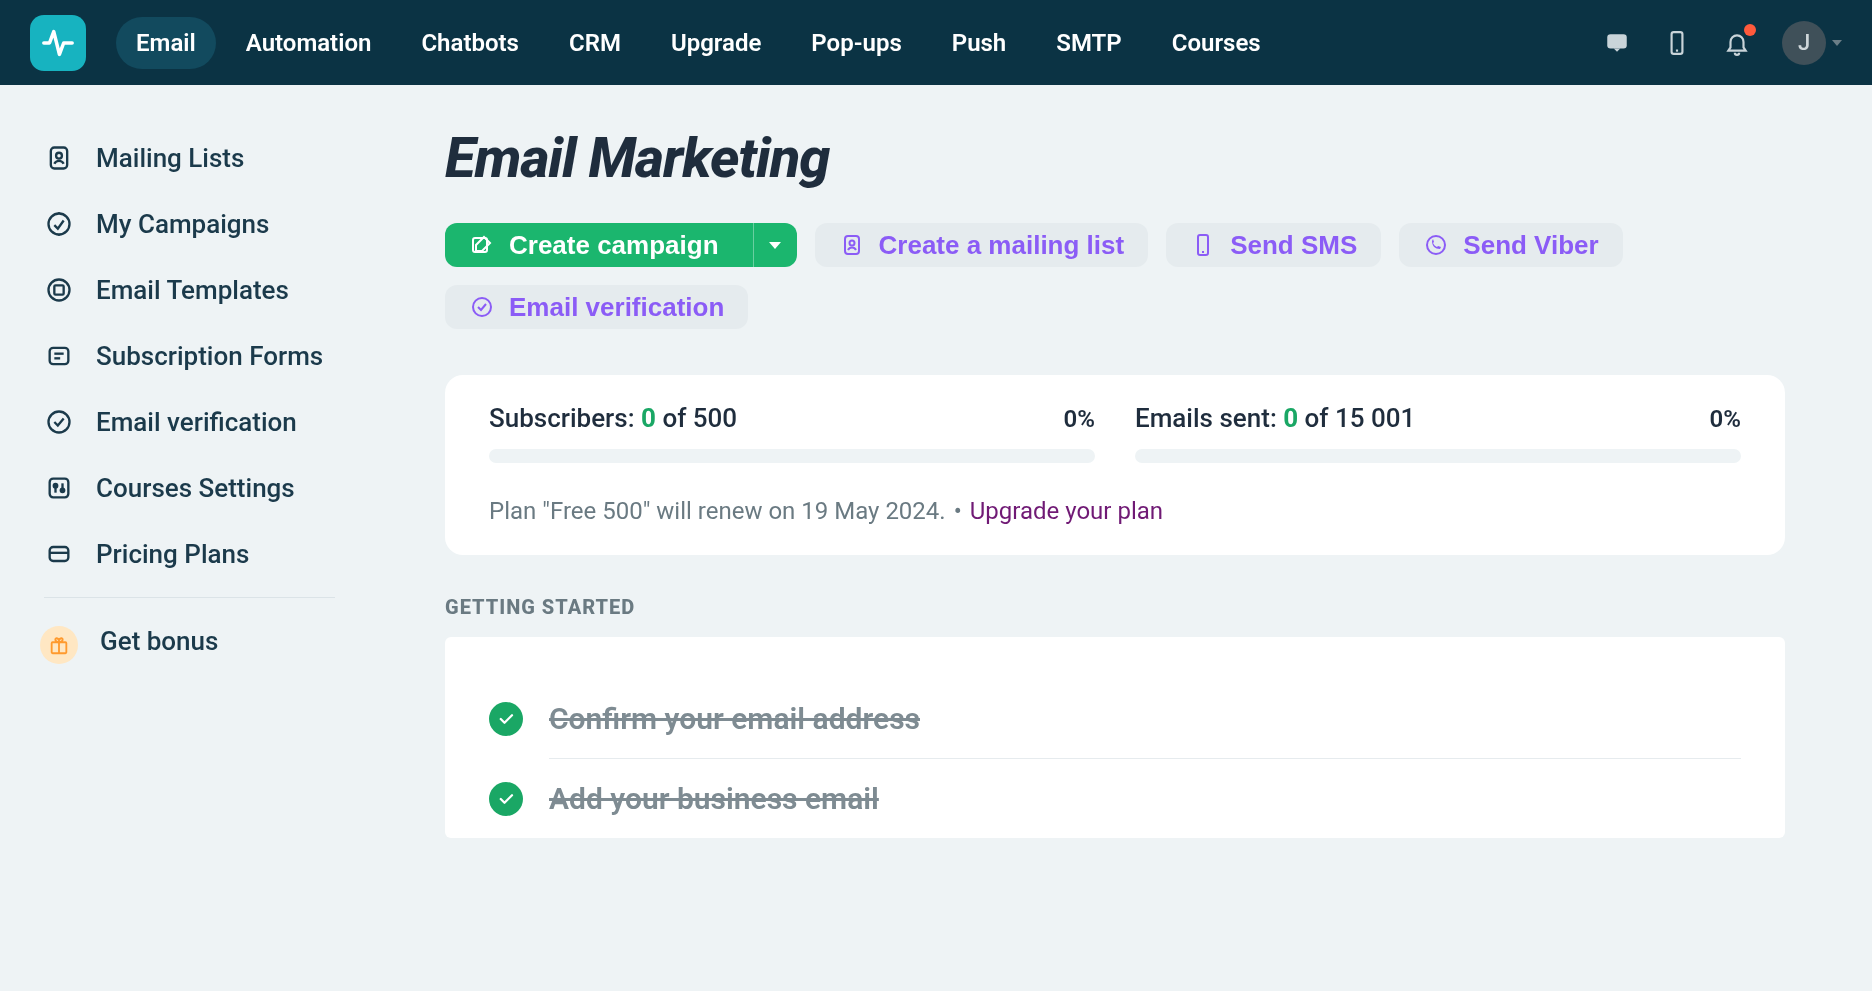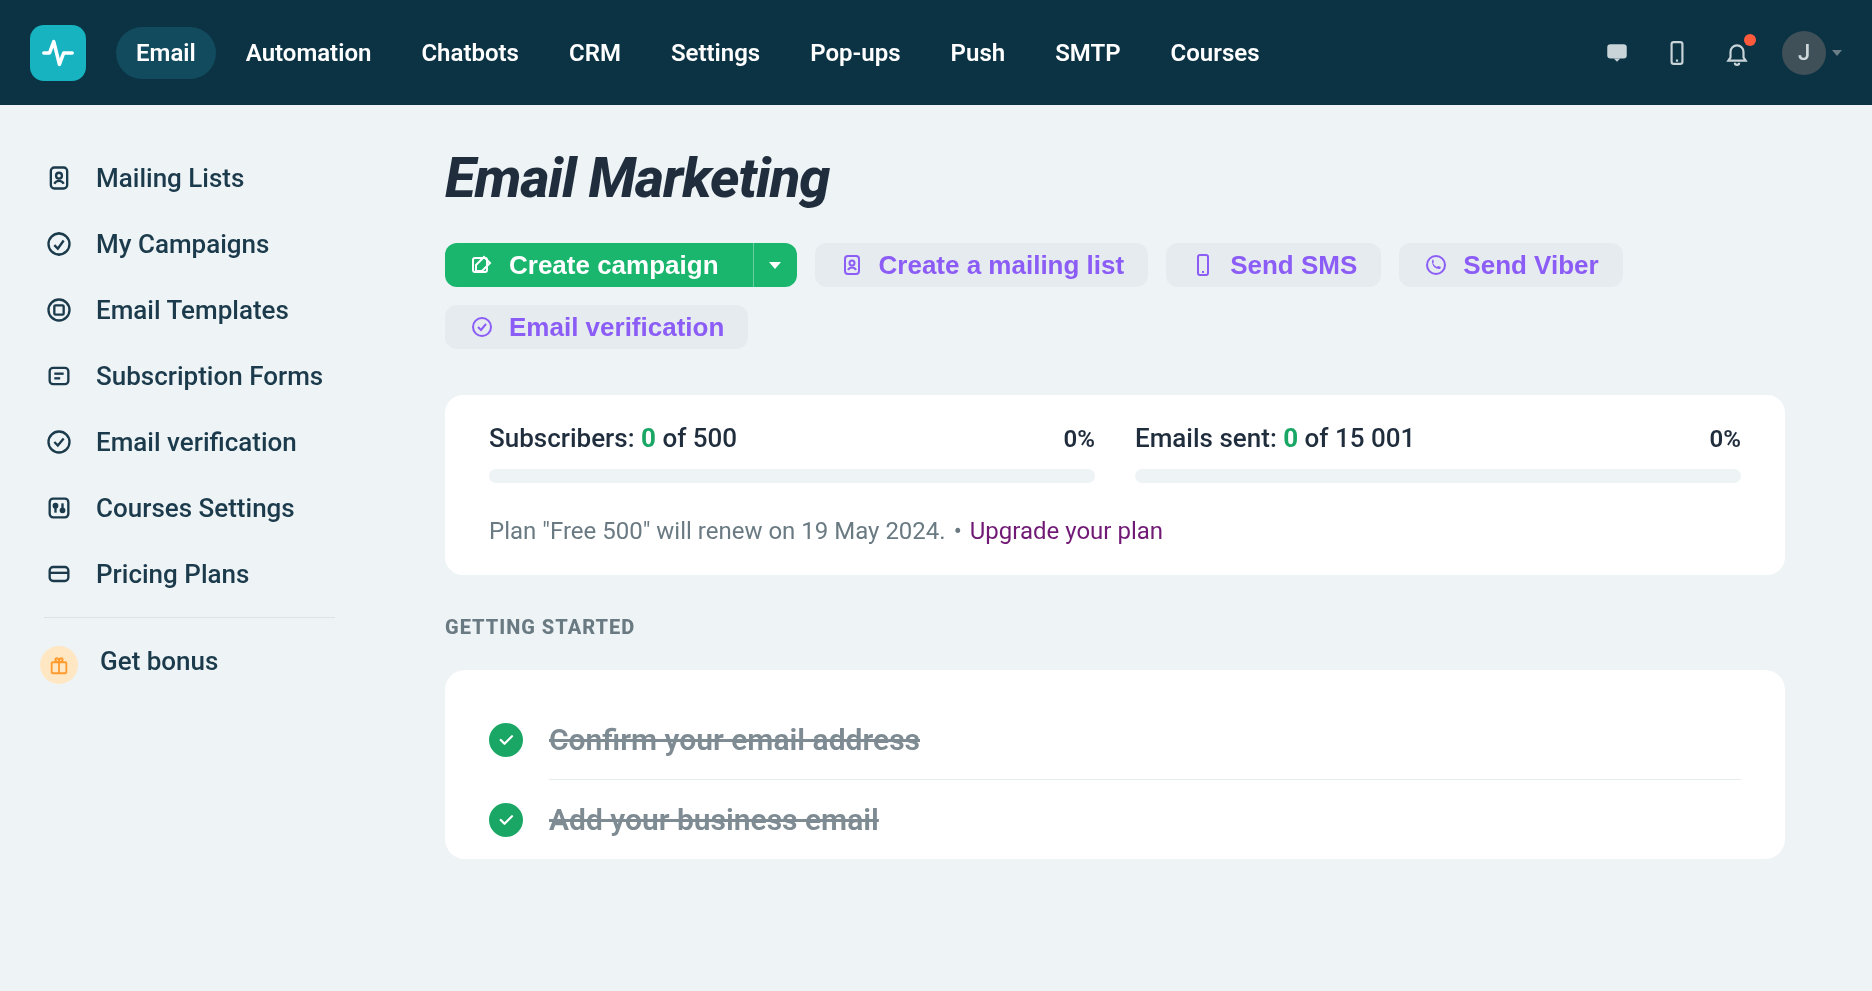--- a/index.html
+++ b/index.html
@@ -1,19 +1,19 @@
 <!DOCTYPE html>
 <html><head>
 <meta charset="utf-8">
 <style>
   * { box-sizing: border-box; margin: 0; padding: 0; }
   body { font-family: -apple-system, BlinkMacSystemFont, "Segoe UI", Roboto, Arial, sans-serif; background: #eef3f5; color: #1f2d3d; width: 1872px; }
 
   
-  .topnav { background: #0b3344; height: 105px; display: flex; align-items: center; padding: 0 30px; }
+  .topnav { background: #0b3344; height: 85px; display: flex; align-items: center; padding: 0 30px; }
   .logo-box { width: 56px; height: 56px; background: #17b3c0; border-radius: 14px; display: flex; align-items: center; justify-content: center; margin-right: 30px; }
   .logo-box svg { width: 34px; height: 34px; }
   .nav-items { display: flex; align-items: center; gap: 10px; flex: 1; }
   .nav-item { color: #fff; font-size: 24px; font-weight: 600; padding: 12px 20px; border-radius: 30px; cursor: pointer; }
   .nav-item.active { background: #124a5e; }
   .nav-right { display: flex; align-items: center; gap: 30px; }
   .nav-icon { width: 30px; height: 30px; color: #c9d4d9; cursor: pointer; position: relative; display: flex; align-items:center; justify-content:center; }
   .nav-icon svg { width: 26px; height: 26px; }
   .badge-dot { position: absolute; top: -4px; right: -4px; width: 12px; height: 12px; background: #ff5a3c; border-radius: 50%; }
   .avatar-wrap { display: flex; align-items: center; gap: 6px; cursor: pointer; }
@@ -48,22 +48,22 @@
   .stat-block { flex: 1; }
   .stat-top { display: flex; justify-content: space-between; align-items: baseline; margin-bottom: 16px; }
   .stat-label { font-size: 26px; font-weight: 500; color: #1f2d3d; }
   .stat-value-green { color: #1aa765; font-weight: 700; }
   .stat-percent { font-size: 24px; font-weight: 600; }
   .progress { width: 100%; height: 14px; background: #eef3f5; border-radius: 999px; }
   .plan-row { margin-top: 34px; font-size: 24px; color: #6a7a82; display:flex; align-items:center; gap:8px; flex-wrap:wrap; }
   .plan-row .dot { color: #6a7a82; }
   .plan-row a { color: #701a75; text-decoration: none; }
 
-  .section-label { font-size: 20px; font-weight: 800; letter-spacing: 1px; color: #6a7a82; margin-bottom: 31px; }
-  .getting-card { background: #fff; border-radius: 20px; padding: 30px 44px 0 44px; }
+  .section-label { font-size: 20px; font-weight: 800; letter-spacing: 1px; color: #6a7a82; margin-bottom: 18px; }
+  .getting-card { background: #fff; border-radius: 6px; padding: 42px 44px 0 44px; }
   .step { display: flex; align-items: center; gap: 26px; padding: 22px 0; }
   .step-check { width: 34px; height: 34px; border-radius: 50%; background: #1aa765; display:flex; align-items:center; justify-content:center; color:#fff; flex-shrink:0;}
   .step-check svg { width:18px; height:18px; }
   .step-text { font-size: 30px; font-weight: 600; color: #7e8b92; text-decoration: line-through; }
   .step-divider { height: 1px; background: #e6ebee; margin-left: 60px; }
 
 </style>
 </head>
 <body>
 
@@ -71,21 +71,21 @@
   <div class="logo-box">
     <svg viewBox="0 0 24 24" fill="none" stroke="#fff" stroke-width="2.5" stroke-linecap="round" stroke-linejoin="round">
         <path d="M2 12h4l3-8 4 16 3-8h6"></path>
       </svg>
   </div>
   <div class="nav-items">
     <div class="nav-item active"><span>Email</span></div>
     <div class="nav-item"><span>Automation</span></div>
     <div class="nav-item"><span>Chatbots</span></div>
     <div class="nav-item"><span>CRM</span></div>
-    <div class="nav-item"><span>Settings</span></div>
+    <div class="nav-item"><span>Upgrade</span></div>
     <div class="nav-item"><span>Pop-ups</span></div>
     <div class="nav-item"><span>Push</span></div>
     <div class="nav-item"><span>SMTP</span></div>
     <div class="nav-item"><span>Courses</span></div>
   </div>
   <div class="nav-right">
     <div class="nav-icon">
       <svg viewBox="0 0 24 24" fill="currentColor">
           <rect x="3" y="4" width="18" height="13" rx="3"></rect>
           <path d="M9 17l3 3 3-3z"></path>

